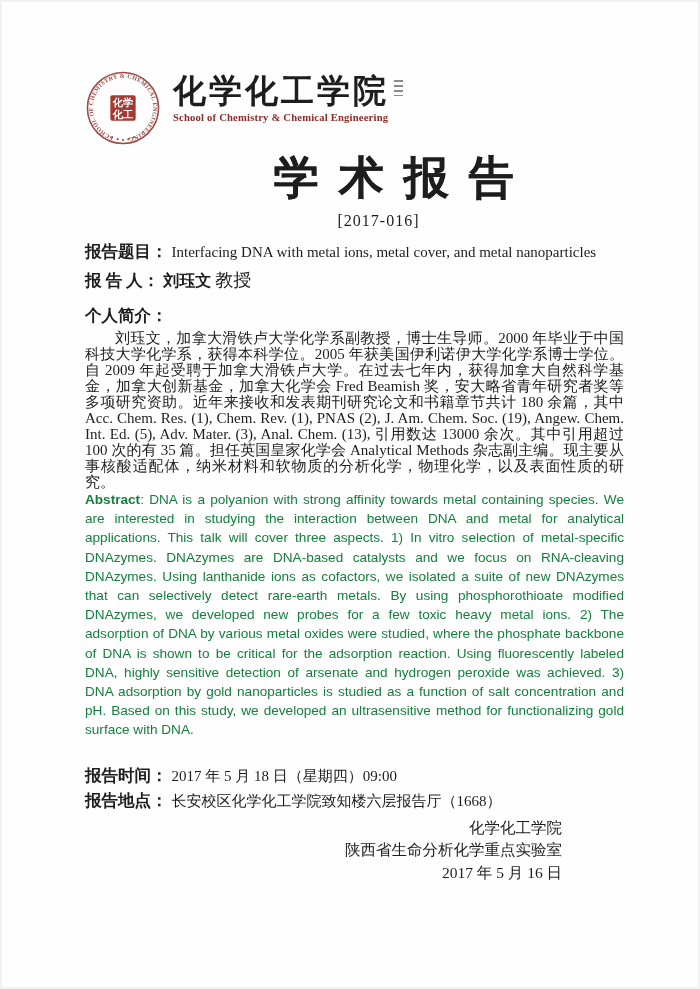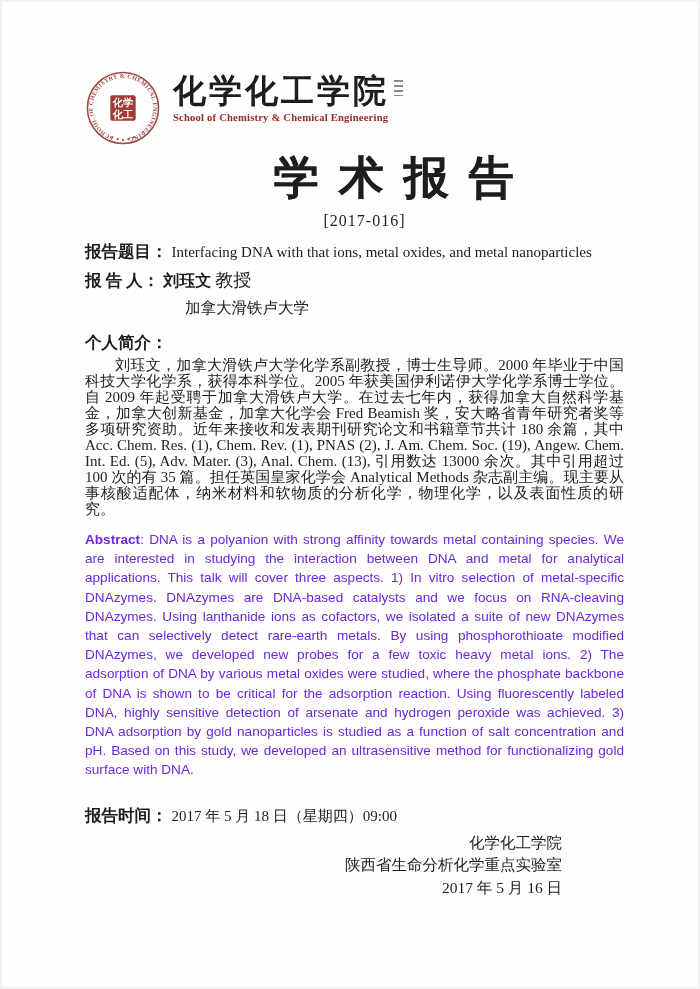--- a/index.html
+++ b/index.html
@@ -58,21 +58,21 @@
     text-align: center;
     font-size: 45px;
     font-weight: 900;
     letter-spacing: 20px;
     margin-top: -4px;
     text-shadow: 0.6px 0 currentColor;
     white-space: nowrap;
   }
   .issue-code {
     position: relative;
-    left: 10px;
+    left: 24px;
     text-align: center;
     font-size: 16px;
     letter-spacing: 1px;
     margin-top: 4px;
   }
 
   
   .meta { margin-top: 10px; }
   .meta-row { margin-top: 5px; line-height: 23px; }
   .meta-label { font-weight: bold; font-size: 16.5px; }
@@ -86,26 +86,25 @@
   .bio-text {
     margin-top: 3px;
     font-size: 15px;
     line-height: 16px;
     text-align: justify;
     text-indent: 2em;
   }
 
   
   .abstract {
-    margin-top: 13px;
     font-family: "Liberation Sans", "DejaVu Sans", sans-serif;
     font-size: 13.6px;
     line-height: 19.2px;
     text-align: justify;
-    color: #6d28d9;
+    color: #15803d;
   }
   .abstract-label { font-weight: bold; }
 
   
   .schedule { margin-top: 24px; }
   .schedule-row { margin-top: 1px; line-height: 24px; }
 
   
   .footer {
     margin-top: 4px;
@@ -144,42 +143,45 @@
         <div class="school-en">School of Chemistry &amp; Chemical Engineering</div>
       </div>
     </div>
 
     <div class="banner">学术报告</div>
     <div class="issue-code">[2017-016]</div>
 
     <div class="meta">
       <div class="meta-row">
         <span class="meta-label">报告题目：</span>
-        <span class="meta-value">Interfacing DNA with that ions, metal oxides, and metal nanoparticles</span>
+        <span class="meta-value">Interfacing DNA with metal ions, metal cover, and metal nanoparticles</span>
       </div>
       <div class="meta-row">
         <span class="meta-label">报 告 人：</span>
         <span class="speaker-name">刘珏文</span>
         <span class="speaker-title">教授</span>
       </div>
-      <div class="affiliation-row">加拿大滑铁卢大学</div>
     </div>
 
     <div class="bio-heading">个人简介：</div>
     <div class="bio-text">刘珏文，加拿大滑铁卢大学化学系副教授，博士生导师。2000 年毕业于中国科技大学化学系，获得本科学位。2005 年获美国伊利诺伊大学化学系博士学位。自 2009 年起受聘于加拿大滑铁卢大学。在过去七年内，获得加拿大自然科学基金，加拿大创新基金，加拿大化学会 Fred Beamish 奖，安大略省青年研究者奖等多项研究资助。近年来接收和发表期刊研究论文和书籍章节共计 180 余篇，其中 Acc. Chem. Res. (1), Chem. Rev. (1), PNAS (2), J. Am. Chem. Soc. (19), Angew. Chem. Int. Ed. (5), Adv. Mater. (3), Anal. Chem. (13), 引用数达 13000 余次。其中引用超过 100 次的有 35 篇。担任英国皇家化学会 Analytical Methods 杂志副主编。现主要从事核酸适配体，纳米材料和软物质的分析化学，物理化学，以及表面性质的研究。</div>
 
     <div class="abstract">
       <span class="abstract-label">Abstract</span><span>: DNA is a polyanion with strong affinity towards metal containing species. We are interested in studying the interaction between DNA and metal for analytical applications. This talk will cover three aspects. 1) In vitro selection of metal-specific DNAzymes. DNAzymes are DNA-based catalysts and we focus on RNA-cleaving DNAzymes. Using lanthanide ions as cofactors, we isolated a suite of new DNAzymes that can selectively detect rare-earth metals. By using phosphorothioate modified DNAzymes, we developed new probes for a few toxic heavy metal ions. 2) The adsorption of DNA by various metal oxides were studied, where the phosphate backbone of DNA is shown to be critical for the adsorption reaction. Using fluorescently labeled DNA, highly sensitive detection of arsenate and hydrogen peroxide was achieved. 3) DNA adsorption by gold nanoparticles is studied as a function of salt concentration and pH. Based on this study, we developed an ultrasensitive method for functionalizing gold surface with DNA.</span>
     </div>
 
     <div class="schedule">
       <div class="schedule-row">
         <span class="meta-label">报告时间：</span>
         <span class="meta-value">2017 年 5 月 18 日（星期四）09:00</span>
       </div>
+      <div class="schedule-row">
+        <span class="meta-label">报告地点：</span>
+        <span class="meta-value">长安校区化学化工学院致知楼六层报告厅（1668）</span>
+      </div>
     </div>
 
     <div class="footer">
       <div>化学化工学院</div>
       <div>陕西省生命分析化学重点实验室</div>
       <div>2017 年 5 月 16 日</div>
     </div>
 
   </div>
 </div>

